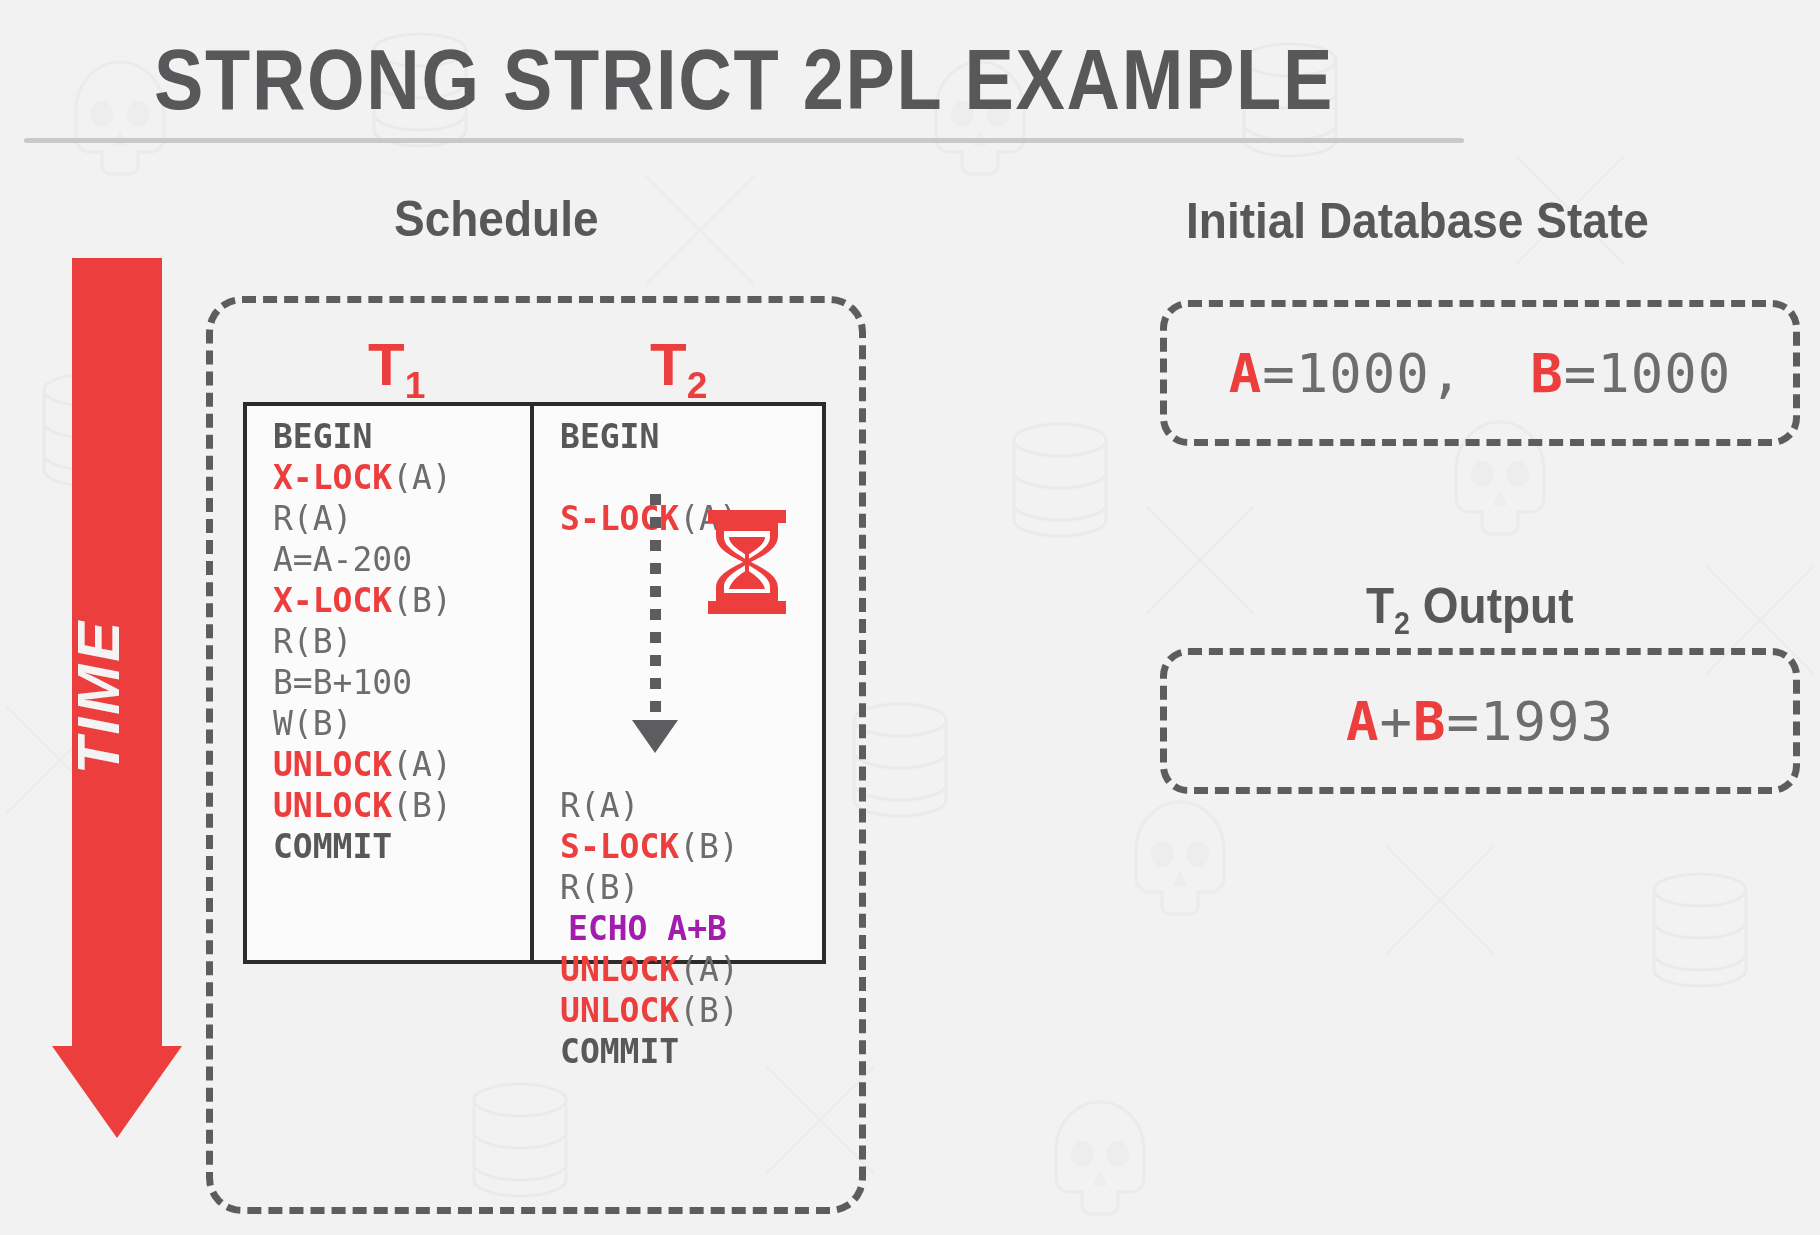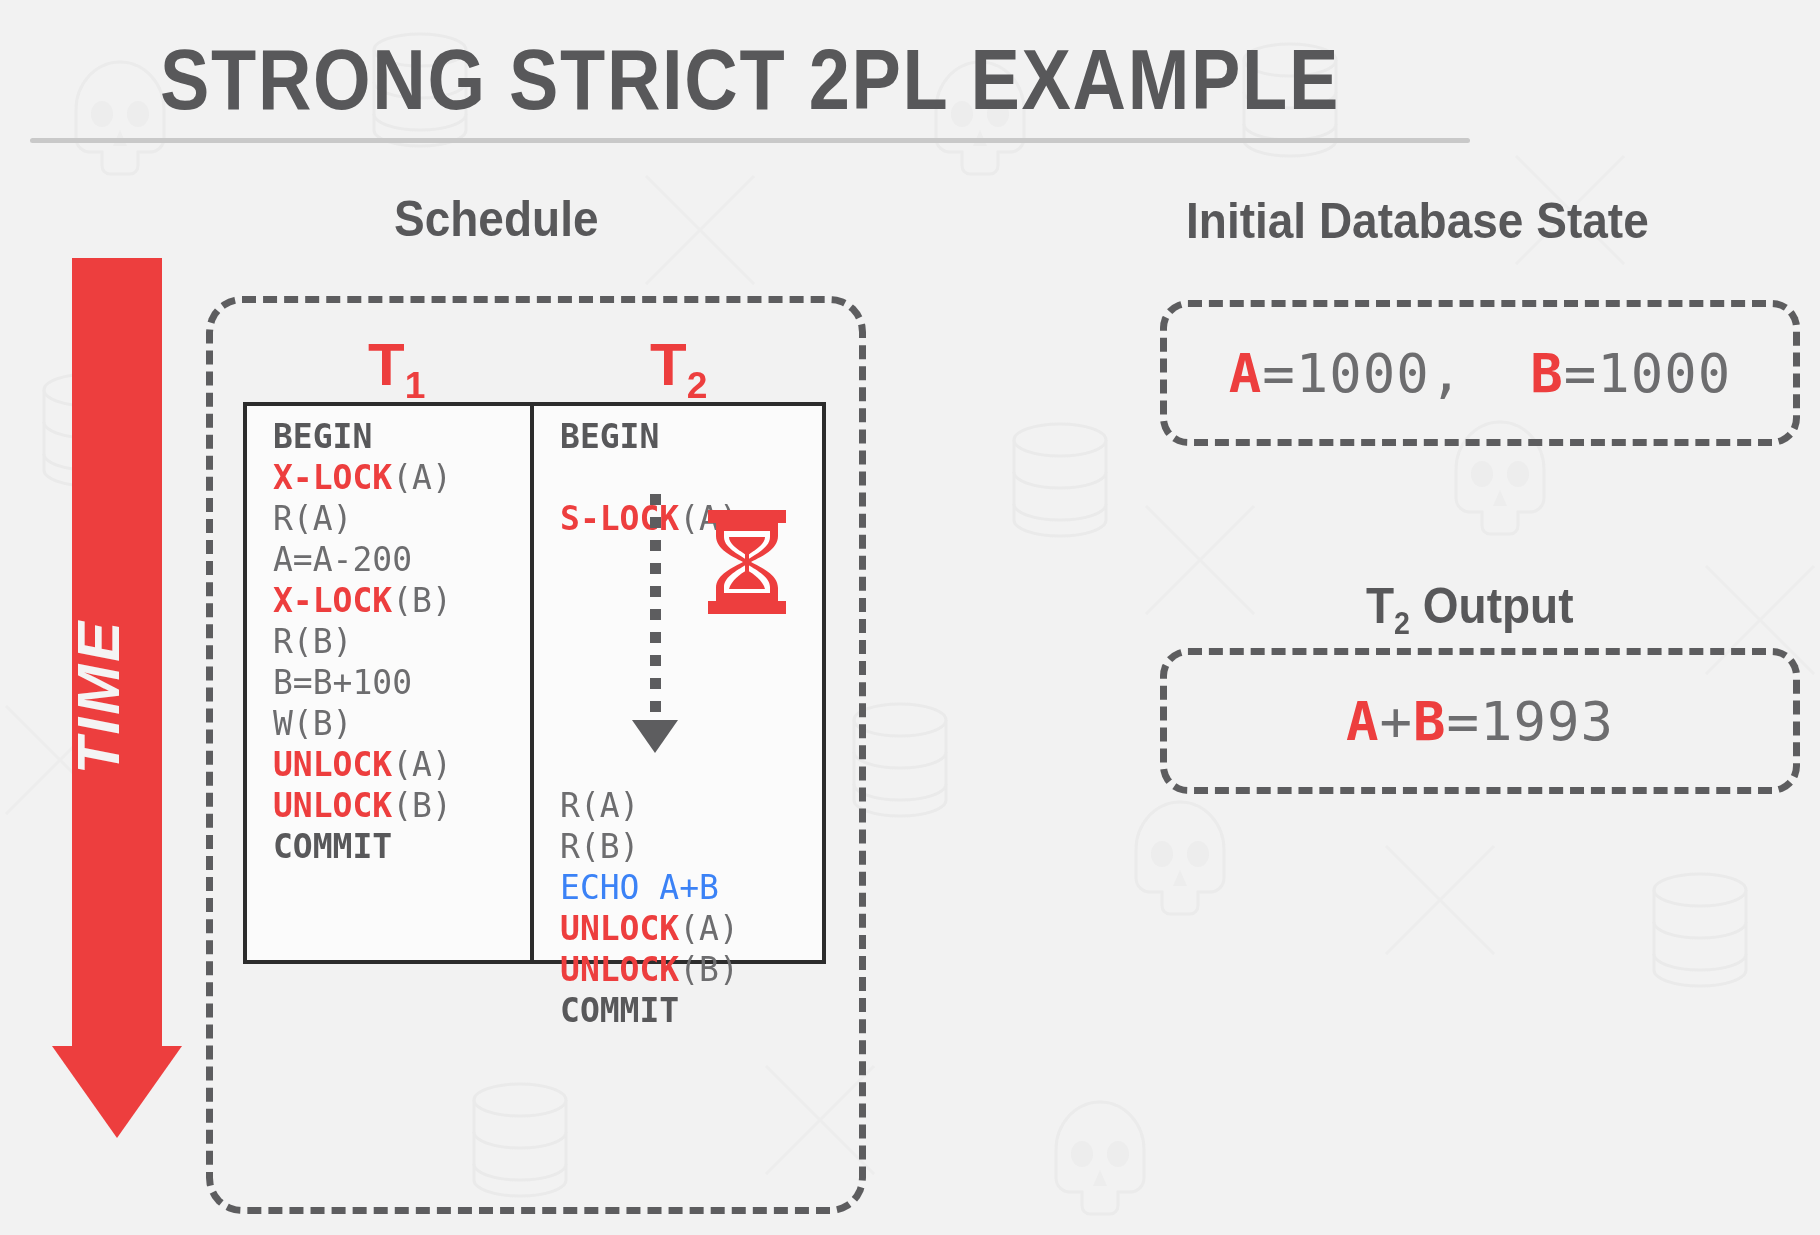--- a/index.html
+++ b/index.html
@@ -21,21 +21,21 @@
     inset: 0;
     pointer-events: none;
     z-index: 0;
     opacity: 1;
   }
 
   
   #title-block {
     position: absolute;
     top: 34px;
-    left: 8px;
+    left: 2px;
     width: 1484px;
     text-align: center;
     z-index: 3;
   }
   #page-title {
     font-family: "Liberation Sans", sans-serif;
     font-weight: bold;
     font-size: 86px;
     letter-spacing: 2px;
     color: #58585a;
@@ -204,21 +204,21 @@
     font-family: "DejaVu Sans Mono", monospace;
     font-size: 33px;
     line-height: 41px;
     color: #6d6d6f;
     white-space: pre;
     height: 41px;
   }
   .op-line.blank { color: transparent; }
   .kw-red  { color: #ed3e3e; font-weight: bold; }
   .kw-gray { color: #58585a; font-weight: bold; }
-  .kw-navy { color: #3b82f6; font-weight: normal; }
+  .kw-navy { color: #a21caf; font-weight: bold; margin-left: 8px; }
   .arg     { color: #6d6d6f; font-weight: normal; }
 
   
   #wait-arrow {
     position: absolute;
     left: 104px;
     top: 88px;
     width: 46px;
     height: 268px;
     z-index: 5;
@@ -339,20 +339,21 @@
       <div class="op-line"><span class="kw-gray">BEGIN</span></div>
       <div class="op-line blank">&nbsp;</div>
       <div class="op-line"><span class="kw-red">S-LOCK</span><span class="arg">(A)</span></div>
       <div class="op-line blank">&nbsp;</div>
       <div class="op-line blank">&nbsp;</div>
       <div class="op-line blank">&nbsp;</div>
       <div class="op-line blank">&nbsp;</div>
       <div class="op-line blank">&nbsp;</div>
       <div class="op-line blank">&nbsp;</div>
       <div class="op-line"><span>R(A)</span></div>
+      <div class="op-line"><span class="kw-red">S-LOCK</span><span class="arg">(B)</span></div>
       <div class="op-line"><span>R(B)</span></div>
       <div class="op-line"><span class="kw-navy">ECHO A+B</span></div>
       <div class="op-line"><span class="kw-red">UNLOCK</span><span class="arg">(A)</span></div>
       <div class="op-line"><span class="kw-red">UNLOCK</span><span class="arg">(B)</span></div>
       <div class="op-line"><span class="kw-gray">COMMIT</span></div>
 
     <div id="wait-arrow">
       <div id="wait-arrow-line"></div>
       <div id="wait-arrow-head"></div>
     </div>

